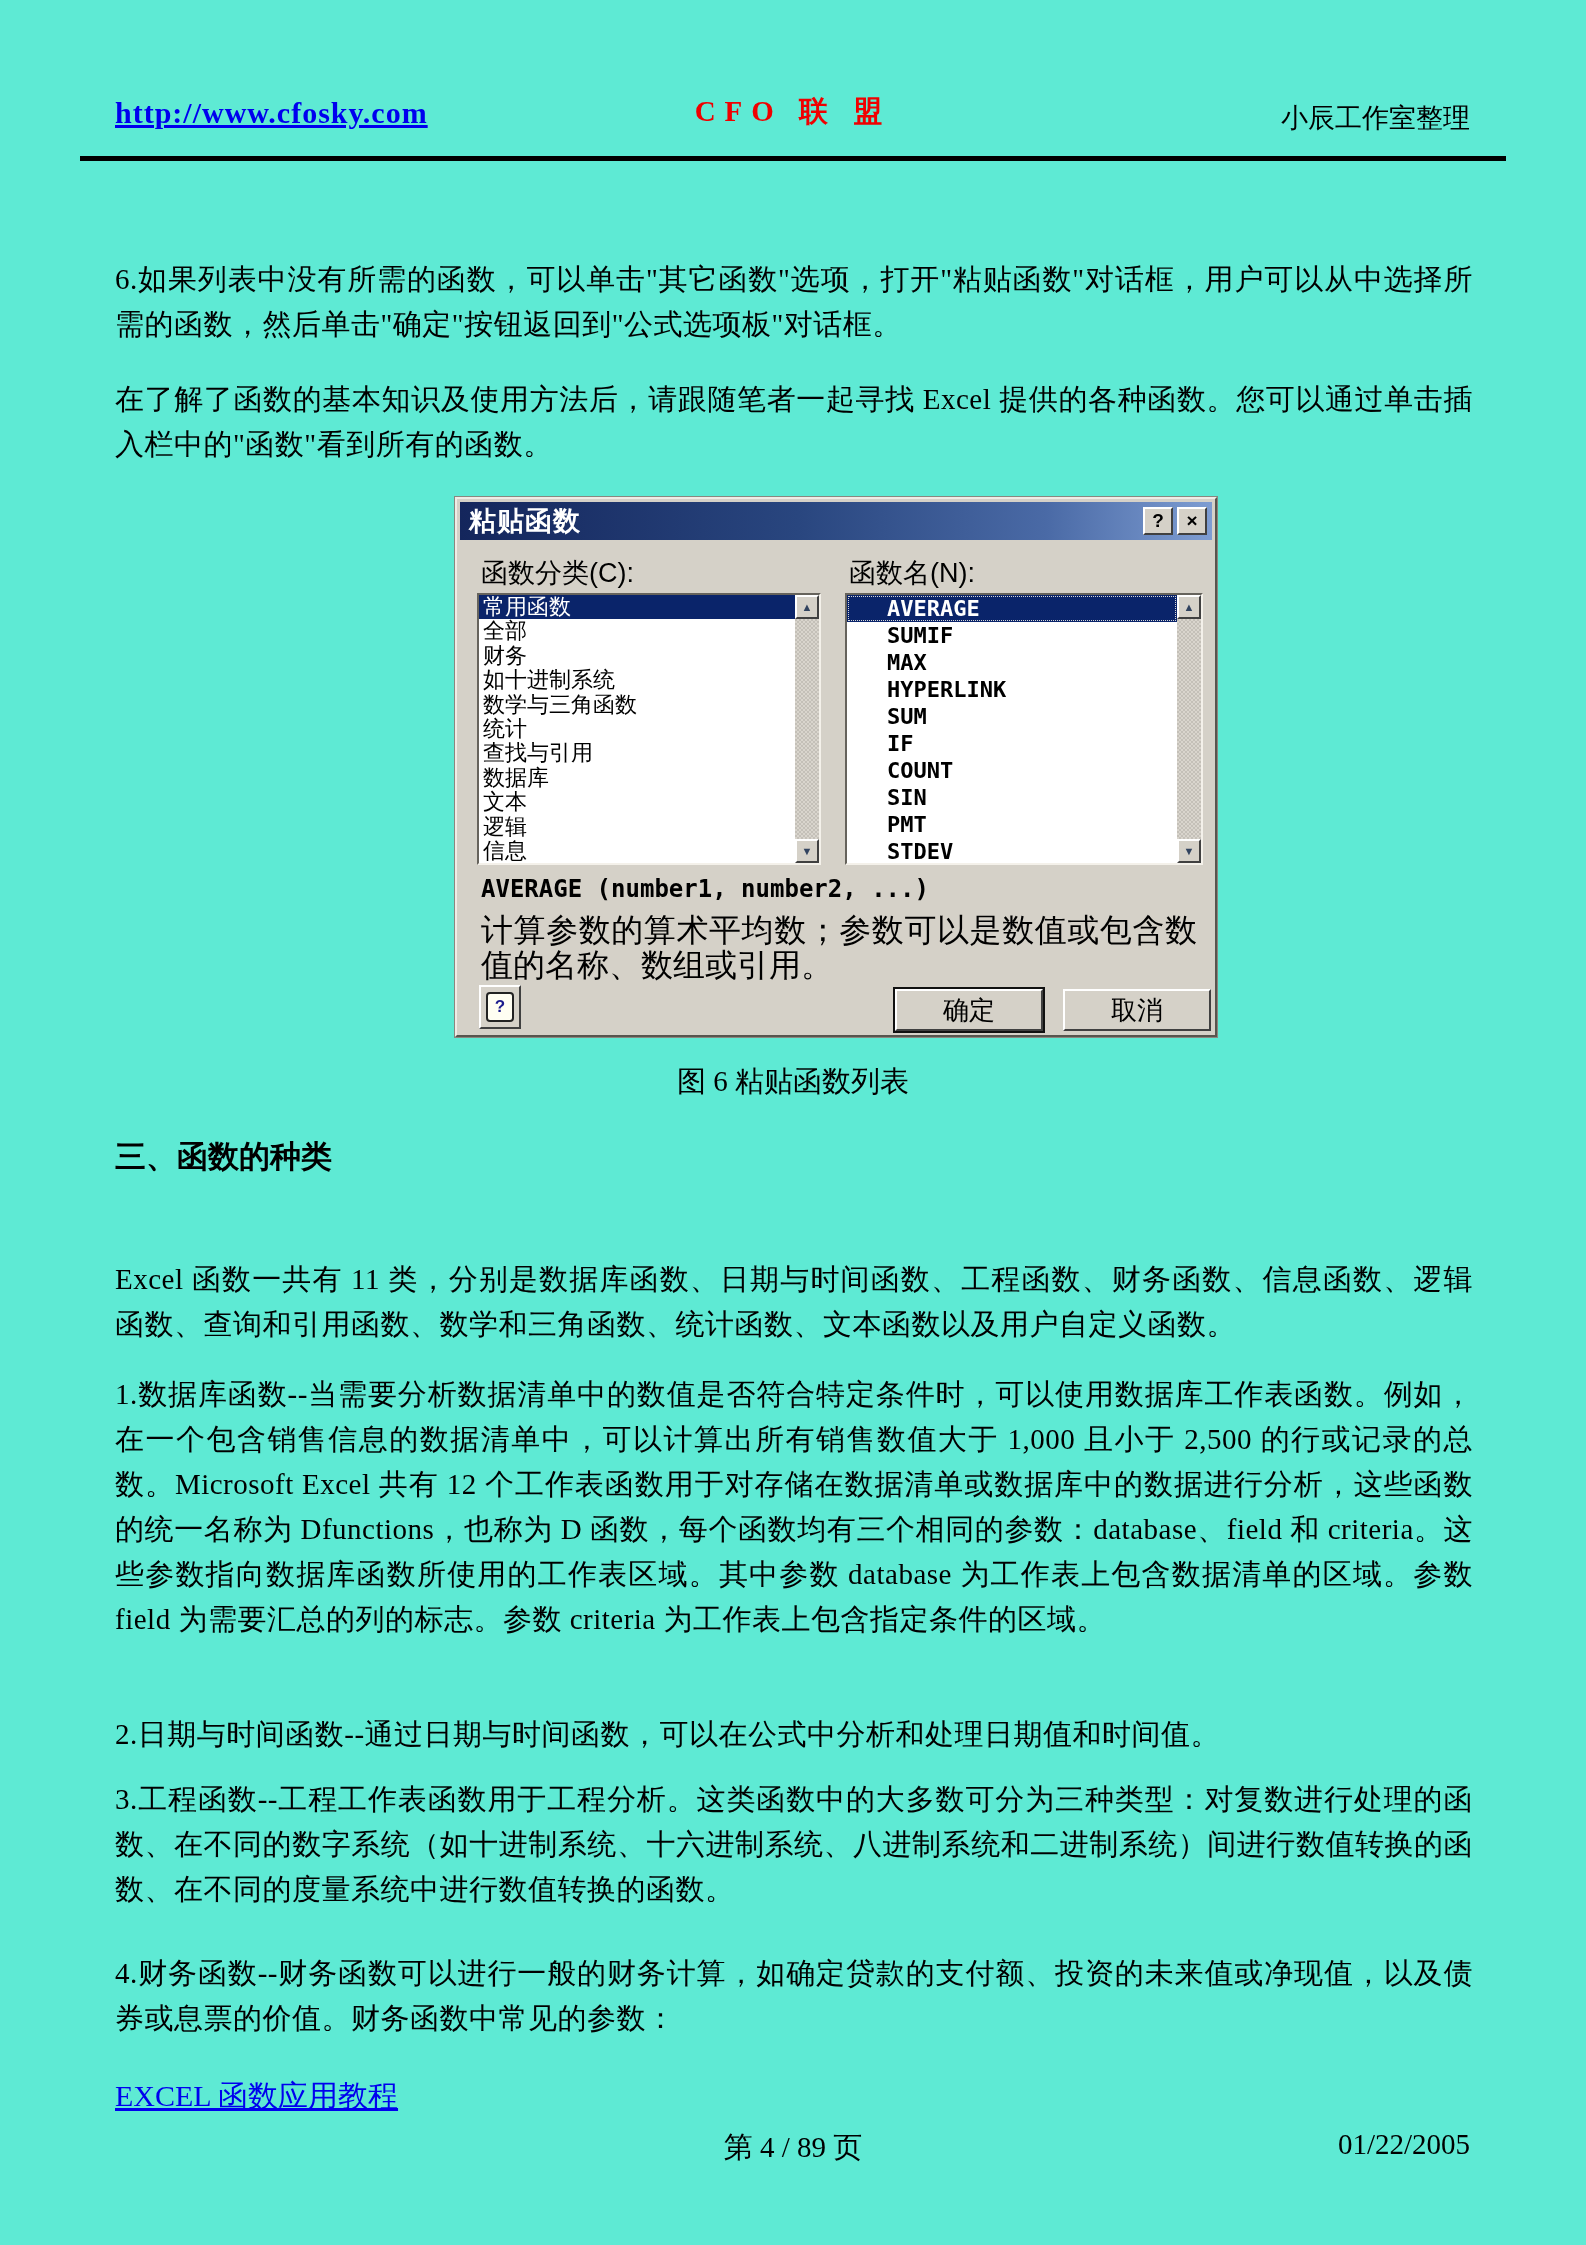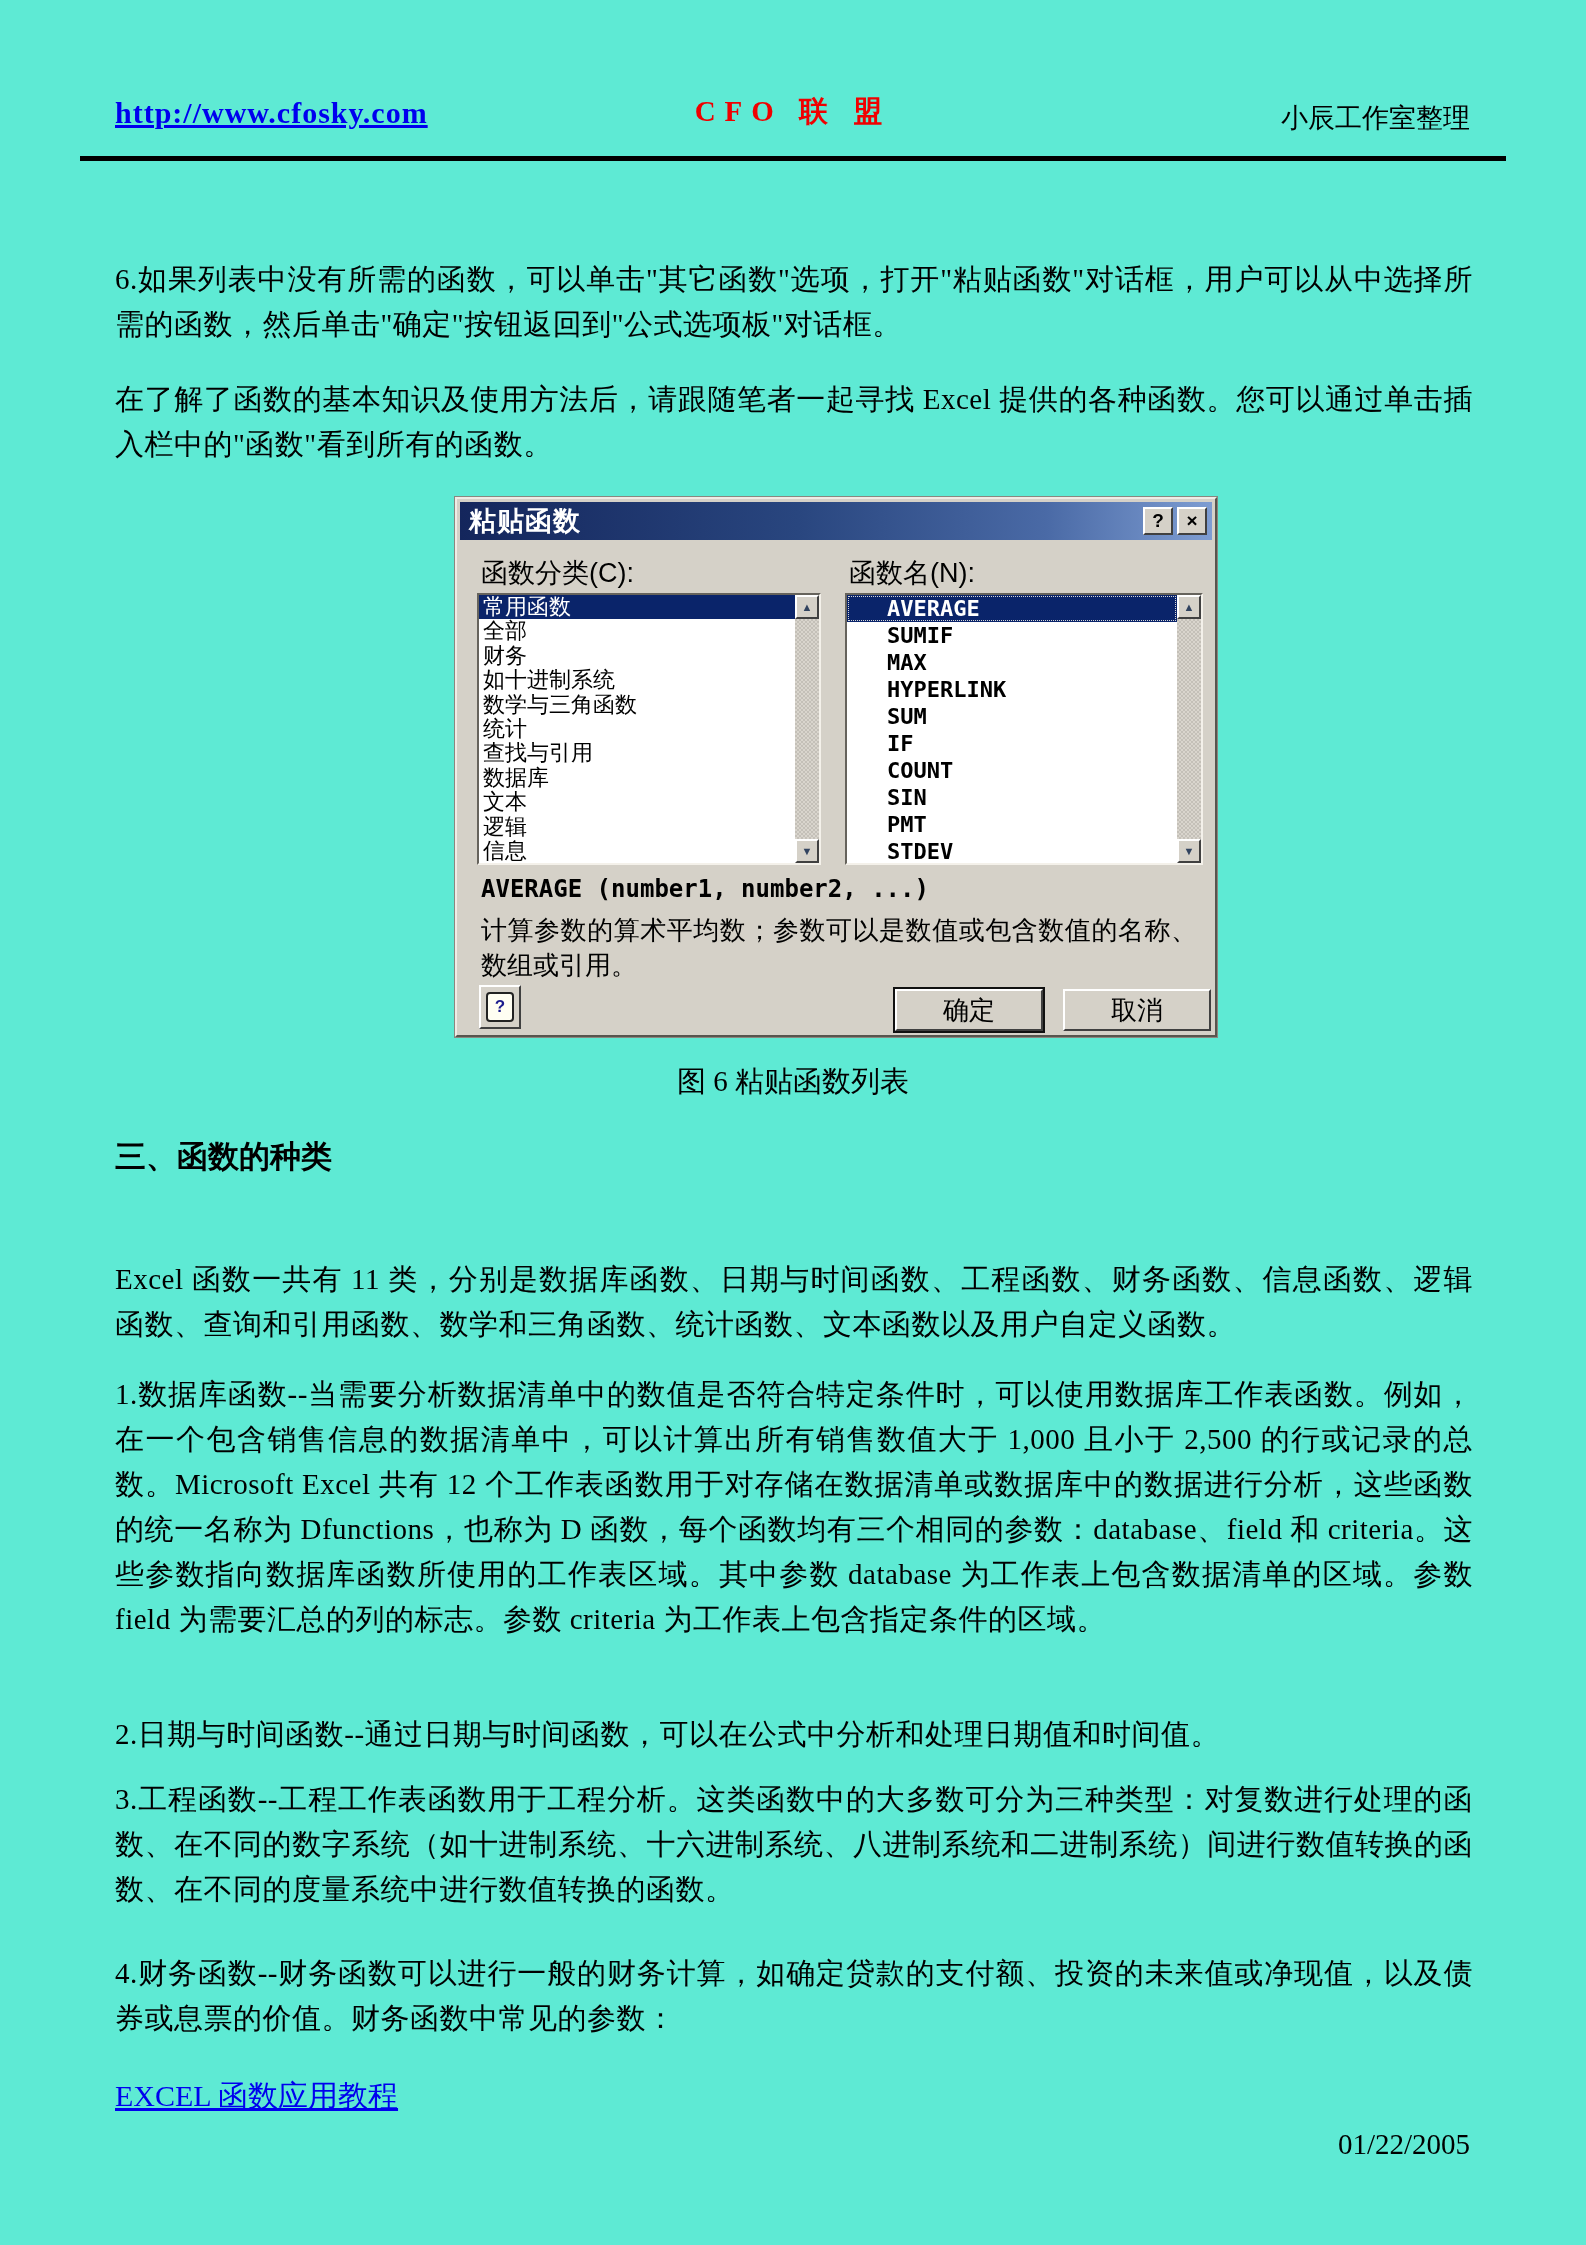--- a/index.html
+++ b/index.html
@@ -63,21 +63,21 @@
              justify-content:space-between;
              background-image:repeating-conic-gradient(#d9d5cd 0 25%,#c4c0b8 0 50%);
              background-size:4px 4px;}
   .sb-btn{width:24px;height:24px;background:#d5d1c8;border-top:2px solid #fff;
           border-left:2px solid #fff;border-right:2px solid #404040;border-bottom:2px solid #404040;
           font-size:11px;color:#31435f;display:flex;align-items:center;justify-content:center;
           box-sizing:border-box;padding:0;}
 
   .signature{position:absolute;left:24px;top:376px;font-size:24px;font-weight:bold;
              font-family:"DejaVu Sans Mono","Liberation Mono",monospace;color:#000;}
-  .description{position:absolute;left:24px;top:414px;width:716px;font-size:26px;
+  .description{position:absolute;left:24px;top:414px;width:716px;font-size:32px;
                line-height:35px;text-align:justify;color:#000;
                font-family:"Liberation Sans","DejaVu Sans",sans-serif;}
 
   .help-btn{position:absolute;left:22px;top:486px;width:42px;height:44px;background:#d5d1c8;
             border-top:2px solid #fff;border-left:2px solid #fff;border-right:2px solid #404040;
             border-bottom:2px solid #404040;display:flex;align-items:center;justify-content:center;
             padding:0;}
   .help-bubble{width:24px;height:26px;background:#fffef2;border:2px solid #222;border-radius:4px;
                font-size:17px;font-weight:bold;color:#1a1a8c;display:flex;align-items:center;
                justify-content:center;}
@@ -165,15 +165,16 @@
   <div class="fig-caption">图 6 粘贴函数列表</div>
   <div class="sec-heading">三、函数的种类</div>
 
   <p class="para p3">Excel 函数一共有 11 类，分别是数据库函数、日期与时间函数、工程函数、财务函数、信息函数、逻辑函数、查询和引用函数、数学和三角函数、统计函数、文本函数以及用户自定义函数。</p>
   <p class="para p4">1.数据库函数--当需要分析数据清单中的数值是否符合特定条件时，可以使用数据库工作表函数。例如，在一个包含销售信息的数据清单中，可以计算出所有销售数值大于 1,000 且小于 2,500 的行或记录的总数。Microsoft Excel 共有 12 个工作表函数用于对存储在数据清单或数据库中的数据进行分析，这些函数的统一名称为 Dfunctions，也称为 D 函数，每个函数均有三个相同的参数：database、field 和 criteria。这些参数指向数据库函数所使用的工作表区域。其中参数 database 为工作表上包含数据清单的区域。参数 field 为需要汇总的列的标志。参数 criteria 为工作表上包含指定条件的区域。</p>
   <p class="para p5">2.日期与时间函数--通过日期与时间函数，可以在公式中分析和处理日期值和时间值。</p>
   <p class="para p6">3.工程函数--工程工作表函数用于工程分析。这类函数中的大多数可分为三种类型：对复数进行处理的函数、在不同的数字系统（如十进制系统、十六进制系统、八进制系统和二进制系统）间进行数值转换的函数、在不同的度量系统中进行数值转换的函数。</p>
   <p class="para p7">4.财务函数--财务函数可以进行一般的财务计算，如确定贷款的支付额、投资的未来值或净现值，以及债券或息票的价值。财务函数中常见的参数：</p>
 
   <a class="ftr-link">EXCEL 函数应用教程</a>
+  <div class="ftr-page">第 4 / 89 页</div>
   <div class="ftr-date">01/22/2005</div>
 
 </div>
 
 </body></html>

